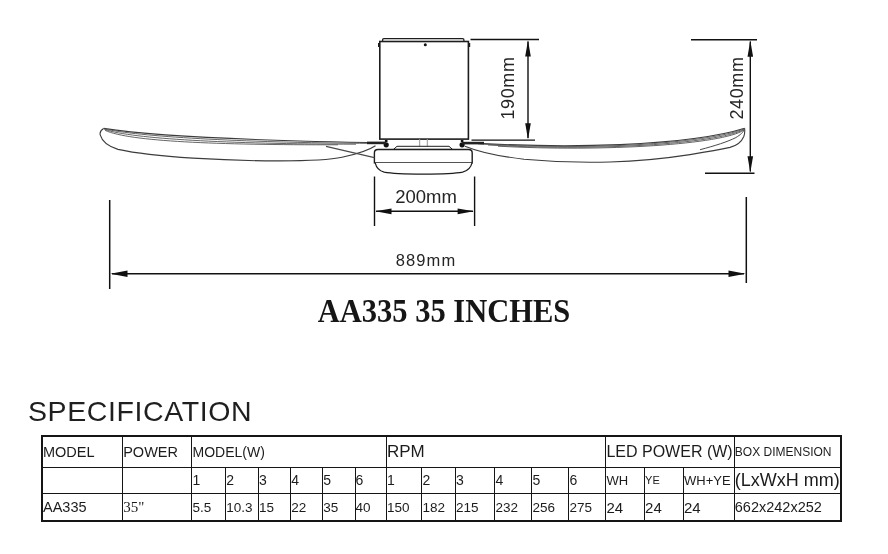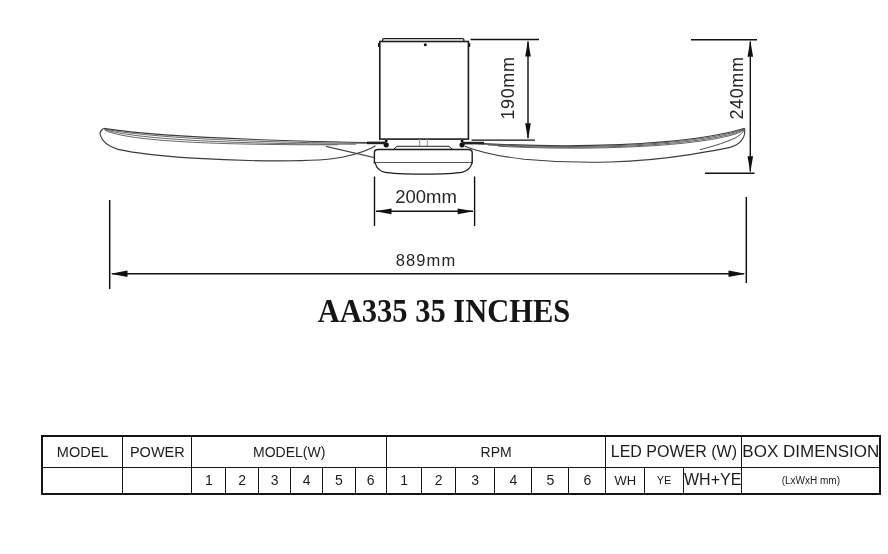--- a/index.html
+++ b/index.html
@@ -4,21 +4,21 @@
 <style>
   html,body{margin:0;padding:0;background:#ffffff;}
   #page{position:relative;width:888px;height:554px;background:#fff;overflow:hidden;
         font-family:"Liberation Sans", sans-serif;color:#1c1c1c;}
   .abs{position:absolute;}
   #title{left:0;top:293px;width:888px;text-align:center;transform:scaleX(0.925);
          font-family:"Liberation Serif", serif;font-weight:bold;font-size:33px;color:#161616;}
   #spec{left:28px;top:395px;font-size:28.5px;color:#1f1f1f;letter-spacing:0.6px;}
   table{border-collapse:collapse;table-layout:fixed;}
   #spectable{left:41px;top:435px;}
-  #spectable td{border:1.5px solid #151515;text-align:center;vertical-align:middle;
+  #spectable td{border:1.5px solid #151515;text-align:left;vertical-align:middle;
       padding:0;font-size:14px;color:#1c1c1c;overflow:hidden;margin-left:10px;}
   #spectable{border:2px solid #151515;}
 </style>
 </head>
 <body>
 <div id="page">
 
 <svg class="abs" style="left:0;top:0" width="888" height="340" viewBox="0 0 888 340" fill="none">
 
   <g stroke="#1d1d1d" stroke-width="1.3">
@@ -123,20 +123,21 @@
   <g fill="#111" stroke="none">
     <polygon points="110.5,273.8 127.5,270.6 127.5,277"></polygon>
     <polygon points="745.5,273.8 728.5,270.6 728.5,277"></polygon>
   </g>
 
   <text x="426" y="266" text-anchor="middle" font-size="16.5" letter-spacing="1.1" fill="#252525" font-family="Liberation Sans, sans-serif">889mm</text>
 </svg>
 
 <div class="abs" id="title">AA335 35 INCHES</div>
 
+<div class="abs" id="spec">SPECIFICATION</div>
 
 <table class="abs" id="spectable">
   <colgroup>
     <col style="width:80.7px">
         <col style="width:69.3px">
     <col style="width:33.8px">
         <col style="width:32.7px">
         <col style="width:32.2px">
         <col style="width:32.2px">
         <col style="width:32.2px">
@@ -151,42 +152,62 @@
         <col style="width:38.9px">
         <col style="width:50.8px">
     <col style="width:105.4px">
   </colgroup>
 
   <tbody>
         <tr style="height:31px">
     <td style="font-size:14.5px">MODEL</td>
     <td style="font-size:14.5px">POWER</td>
     <td colspan="6" style="font-size:14px">MODEL(W)</td>
-    <td colspan="6" style="font-size:14px">RPM</td>
+    <td colspan="6" style="font-size:17px">RPM</td>
     <td colspan="3" style="font-size:16px">LED&nbsp;POWER&nbsp;(W)</td>
-    <td style="font-size:17px">BOX&nbsp;DIMENSION</td>
+    <td style="font-size:12px">BOX&nbsp;DIMENSION</td>
   </tr>
 
   <tr style="height:26.5px">
     <td></td>
           <td></td>
     <td>1</td>
           <td>2</td>
           <td>3</td>
           <td>4</td>
           <td>5</td>
           <td>6</td>
     <td>1</td>
           <td>2</td>
           <td>3</td>
           <td>4</td>
           <td>5</td>
           <td>6</td>
     <td style="font-size:13px">WH</td>
           <td style="font-size:11px">YE</td>
-          <td style="font-size:16px">WH+YE</td>
-    <td style="font-size:10px">(LxWxH&nbsp;mm)</td>
+          <td style="font-size:13px">WH+YE</td>
+    <td style="font-size:18px">(LxWxH&nbsp;mm)</td>
   </tr>
 
+  <tr style="height:27.5px">
+    <td style="font-size:14.5px">AA335</td>
+    <td style="font-family:'Liberation Serif',serif;font-size:15px">35"</td>
+    <td style="font-size:13.5px">5.5</td>
+          <td style="font-size:13.5px">10.3</td>
+          <td style="font-size:13.5px">15</td>
+          <td style="font-size:13.5px">22</td>
+          <td style="font-size:13.5px">35</td>
+          <td style="font-size:13.5px">40</td>
+    <td style="font-size:13.5px">150</td>
+          <td style="font-size:13.5px">182</td>
+          <td style="font-size:13.5px">215</td>
+          <td style="font-size:13.5px">232</td>
+          <td style="font-size:13.5px">256</td>
+          <td style="font-size:13.5px">275</td>
+    <td style="font-size:15px">24</td>
+          <td style="font-size:15px">24</td>
+          <td style="font-size:15px">24</td>
+    <td style="font-size:14.5px">662x242x252</td>
+  </tr>
 </tbody>
     </table>
 
 </div>
 
 </body></html>

